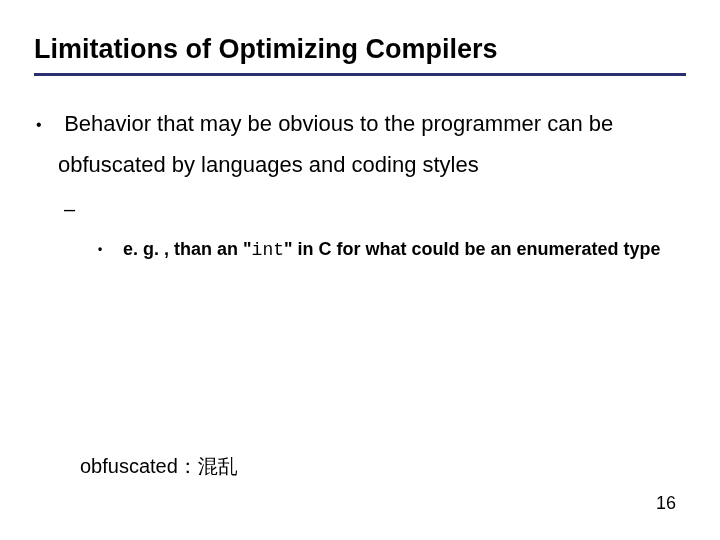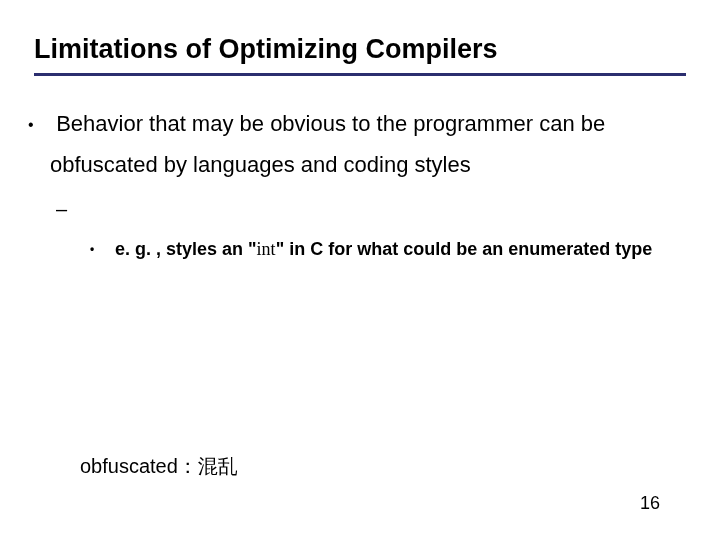--- a/index.html
+++ b/index.html
@@ -25,21 +25,21 @@
     margin: 0 0 8px 0;
     line-height: 1.15;
   }
   .rule {
     border: none;
     border-top: 3px solid #2b2e6f;
     margin: 0 0 28px 0;
   }
   ul.level1 {
     list-style: none;
-    margin: 0;
+    margin: 8px;
     padding: 0 0 0 16px;
     font-size: 22px;
     line-height: 1.85;
   }
   ul.level1 > li::before {
     content: "•";
     display: inline-block;
     width: 22px;
     margin-left: -22px;
     font-size: 16px;
@@ -68,53 +68,53 @@
   }
   ul.level3 > li::before {
     content: "•";
     display: inline-block;
     width: 20px;
     margin-left: -20px;
     font-size: 12px;
     vertical-align: 2px;
   }
   .code {
-    font-family: Liberation Serif, serif;
+    font-family: Liberation Mono, monospace;
     font-weight: normal;
   }
   .note {
     position: absolute;
     left: 80px;
     top: 453px;
     font-size: 20px;
   }
   .pagenum {
     position: absolute;
-    right: 60px;
+    right: 44px;
     bottom: 26px;
     font-size: 18px;
     font-family: Arial, Helvetica, sans-serif;
   }
 </style>
 </head>
 <body>
 
 <div class="slide">
 
   <div class="title">Limitations of Optimizing Compilers</div>
   <hr class="rule">
 
   <ul class="level1">
     <li>
       <span>Behavior that may be obvious to the programmer can be obfuscated by languages and coding styles</span>
       <ul class="level2">
         <li>
           <ul class="level3">
             <li>
-              <span>e. g. , styles an "</span><span class="code">int</span><span>" in C for what could be an enumerated type</span>
+              <span>e. g. , than an "</span><span class="code">int</span><span>" in C for what could be an enumerated type</span>
             </li>
           </ul>
         </li>
       </ul>
     </li>
   </ul>
 
   <div class="note">obfuscated：混乱</div>
   <div class="pagenum">16</div>
 

